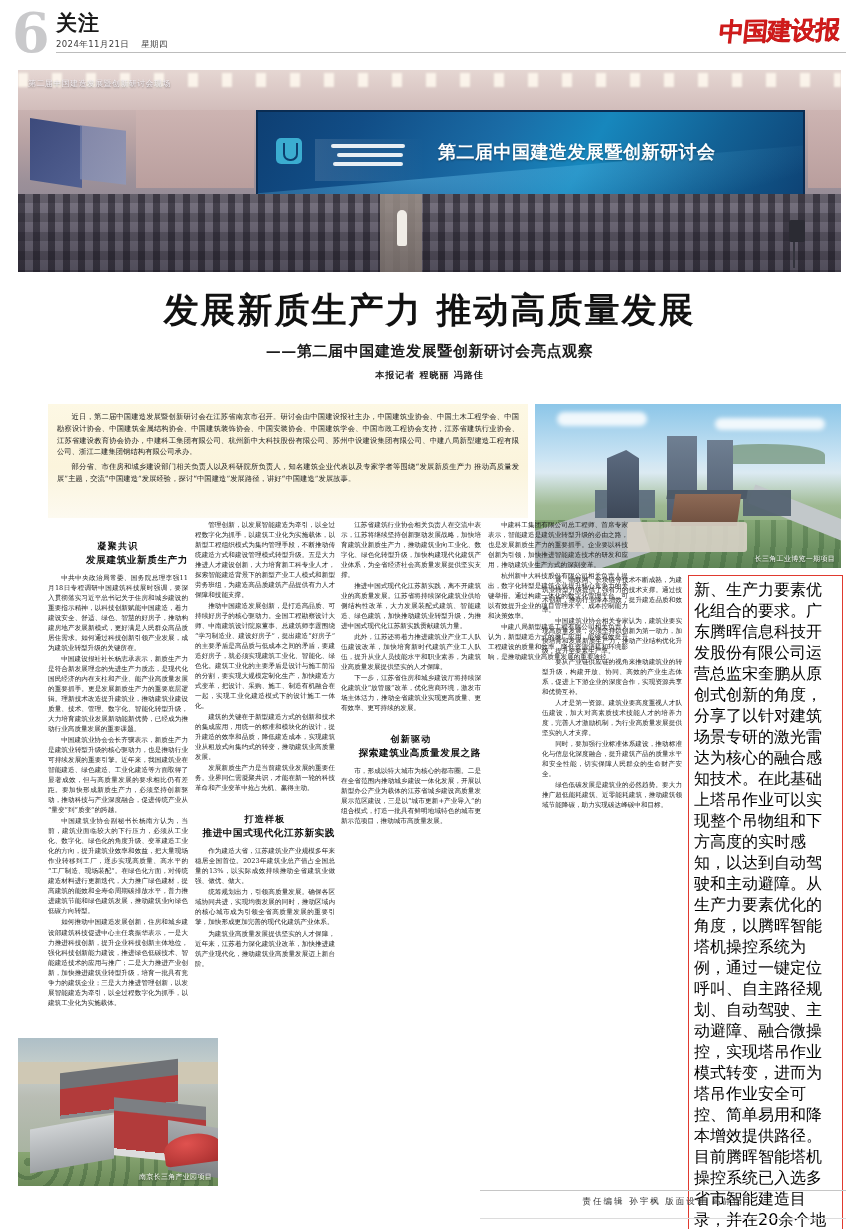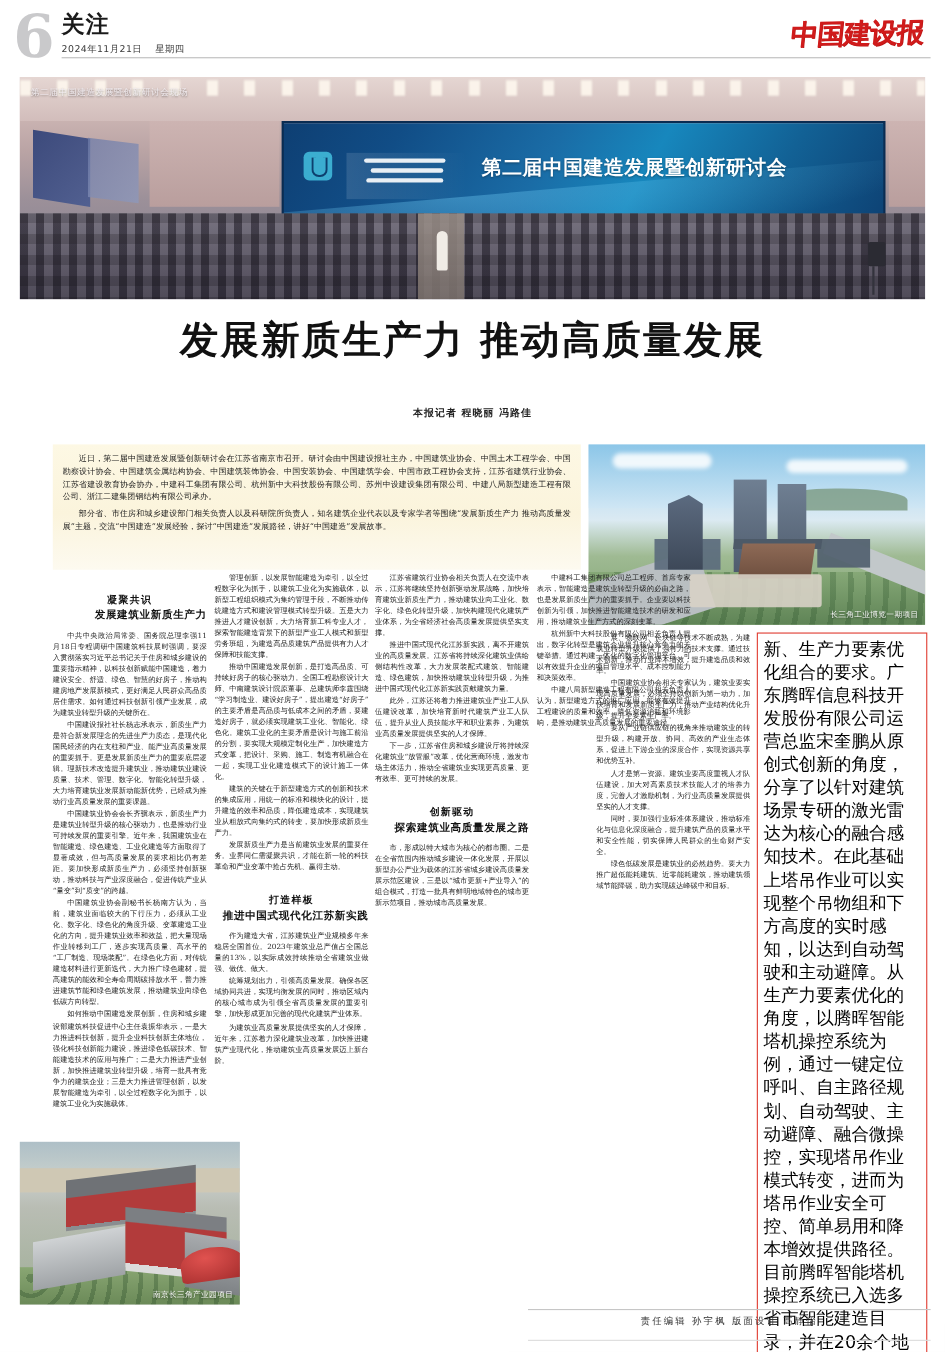--- a/index.html
+++ b/index.html
@@ -303,20 +303,21 @@
     </div>
     <div class="audience"></div>
     <div class="aisle"></div>
     <div class="speaker"></div>
     <div class="cam"></div>
     <div class="hero-cap">第二届中国建造发展暨创新研讨会现场</div>
   </div>
 
   <div class="headline-zone">
     <div class="headline">发展新质生产力 推动高质量发展</div>
+    <div class="subhead">——第二届中国建造发展暨创新研讨会亮点观察</div>
     <div class="byline">本报记者 程晓丽 冯路佳</div>
   </div>
 
   <div class="lead">
     <p>近日，第二届中国建造发展暨创新研讨会在江苏省南京市召开。研讨会由中国建设报社主办，中国建筑业协会、中国土木工程学会、中国勘察设计协会、中国建筑金属结构协会、中国建筑装饰协会、中国安装协会、中国建筑学会、中国市政工程协会支持，江苏省建筑行业协会、江苏省建设教育协会协办，中建科工集团有限公司、杭州新中大科技股份有限公司、苏州中设建设集团有限公司、中建八局新型建造工程有限公司、浙江二建集团钢结构有限公司承办。</p>
     <p>部分省、市住房和城乡建设部门相关负责人以及科研院所负责人，知名建筑企业代表以及专家学者等围绕“发展新质生产力 推动高质量发展”主题，交流“中国建造”发展经验，探讨“中国建造”发展路径，讲好“中国建造”发展故事。</p>
   </div>
 
   <div class="photo-city">
     <div class="pc-sky"></div>
@@ -357,21 +358,21 @@
     <p>中共中央政治局常委、国务院总理李强11月18日专程调研中国建筑科技展时强调，要深入贯彻落实习近平总书记关于住房和城乡建设的重要指示精神，以科技创新赋能中国建造，着力建设安全、舒适、绿色、智慧的好房子，推动构建房地产发展新模式，更好满足人民群众高品质居住需求。如何通过科技创新引领产业发展，成为建筑业转型升级的关键所在。</p>
     <p>中国建设报社社长杨志承表示，新质生产力是符合新发展理念的先进生产力质态，是现代化国民经济的内在支柱和产业、能产业高质量发展的重要抓手。更是发展新质生产力的重要底层逻辑。理新技术改造提升建筑业，推动建筑业建设质量、技术、管理、数字化、智能化转型升级，大力培育建筑业发展新动能新优势，已经成为推动行业高质量发展的重要课题。</p>
     <p>中国建筑业协会会长齐骥表示，新质生产力是建筑业转型升级的核心驱动力，也是推动行业可持续发展的重要引擎。近年来，我国建筑业在智能建造、绿色建造、工业化建造等方面取得了显著成效，但与高质量发展的要求相比仍有差距。要加快形成新质生产力，必须坚持创新驱动，推动科技与产业深度融合，促进传统产业从“量变”到“质变”的跨越。</p>
     <p>中国建筑业协会副秘书长杨南方认为，当前，建筑业面临较大的下行压力，必须从工业化、数字化、绿色化的角度升级、变革建造工业化的方向，提升建筑业效率和效益，把大量现场作业转移到工厂，逐步实现高质量、高水平的“工厂制造、现场装配”。在绿色化方面，对传统建造材料进行更新迭代，大力推广绿色建材，提高建筑的能效和全寿命周期碳排放水平，普力推进建筑节能和绿色建筑发展，推动建筑业向绿色低碳方向转型。</p>
     <p>如何推动中国建造发展创新，住房和城乡建设部建筑科技促进中心主任袁振华表示，一是大力推进科技创新，提升企业科技创新主体地位，强化科技创新能力建设，推进绿色低碳技术、智能建造技术的应用与推广；二是大力推进产业创新，加快推进建筑业转型升级，培育一批具有竞争力的建筑企业；三是大力推进管理创新，以发展智能建造为牵引，以全过程数字化为抓手，以建筑工业化为实施载体。</p>
   </div>
 
   <div class="col colB">
     <p>管理创新，以发展智能建造为牵引，以全过程数字化为抓手，以建筑工业化为实施载体，以新型工程组织模式为集约管理手段，不断推动传统建造方式和建设管理模式转型升级。五是大力推进人才建设创新，大力培育新工科专业人才，探索智能建造背景下的新型产业工人模式和新型劳务班组，为建造高品质建筑产品提供有力人才保障和技能支撑。</p>
     <p>推动中国建造发展创新，是打造高品质、可持续好房子的核心驱动力。全国工程勘察设计大师、中南建筑设计院原董事、总建筑师李霆围绕“学习制造业、建设好房子”，提出建造“好房子”的主要矛盾是高品质与低成本之间的矛盾，要建造好房子，就必须实现建筑工业化、智能化、绿色化。建筑工业化的主要矛盾是设计与施工前沿的分割，要实现大规模定制化生产，加快建造方式变革，把设计、采购、施工、制造有机融合在一起，实现工业化建造模式下的设计施工一体化。</p>
-    <p>建筑的关键在于新型建造方式的创新和技术的集成应用，用统一的标准和模块化的设计，提升建造的效率和品质，降低建造成本，实现建筑业从粗放式向集约式的转变，要加快形成新质生产力。</p>
+    <p>建筑的关键在于新型建造方式的创新和技术的集成应用，用统一的标准和模块化的设计，提升建造的效率和品质，降低建造成本，实现建筑业从粗放式向集约式的转变，推动建筑业高质量发展。</p>
     <p>发展新质生产力是当前建筑业发展的重要任务。业界同仁需凝聚共识，才能在新一轮的科技革命和产业变革中抢占先机、赢得主动。</p>
     <div class="sec-head">
       <div class="l1">打造样板</div>
       <div class="l2">推进中国式现代化江苏新实践</div>
     </div>
     <p>作为建造大省，江苏建筑业产业规模多年来稳居全国首位。2023年建筑业总产值占全国总量的13%，以实际成效持续推动全省建筑业做强、做优、做大。</p>
     <p>统筹规划出力，引领高质量发展。确保各区域协同共进，实现均衡发展的同时，推动区域内的核心城市成为引领全省高质量发展的重要引擎，加快形成更加完善的现代化建筑产业体系。</p>
     <p>为建筑业高质量发展提供坚实的人才保障，近年来，江苏着力深化建筑业改革，加快推进建筑产业现代化，推动建筑业高质量发展迈上新台阶。</p>
   </div>
 

